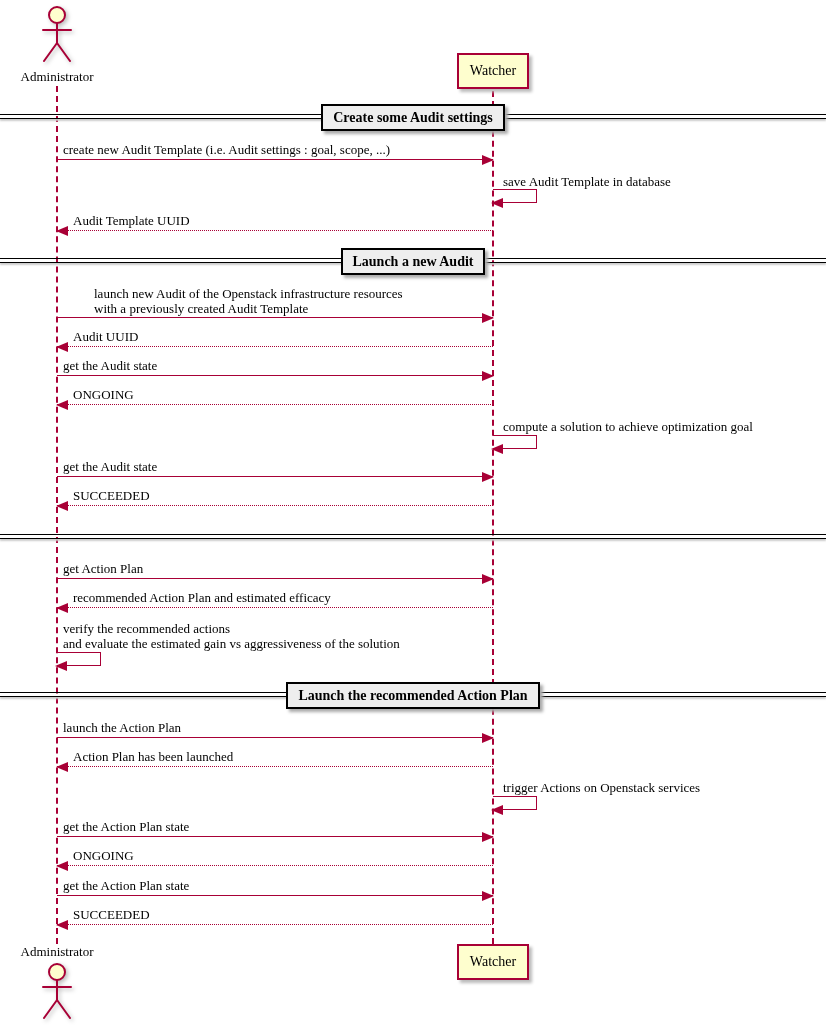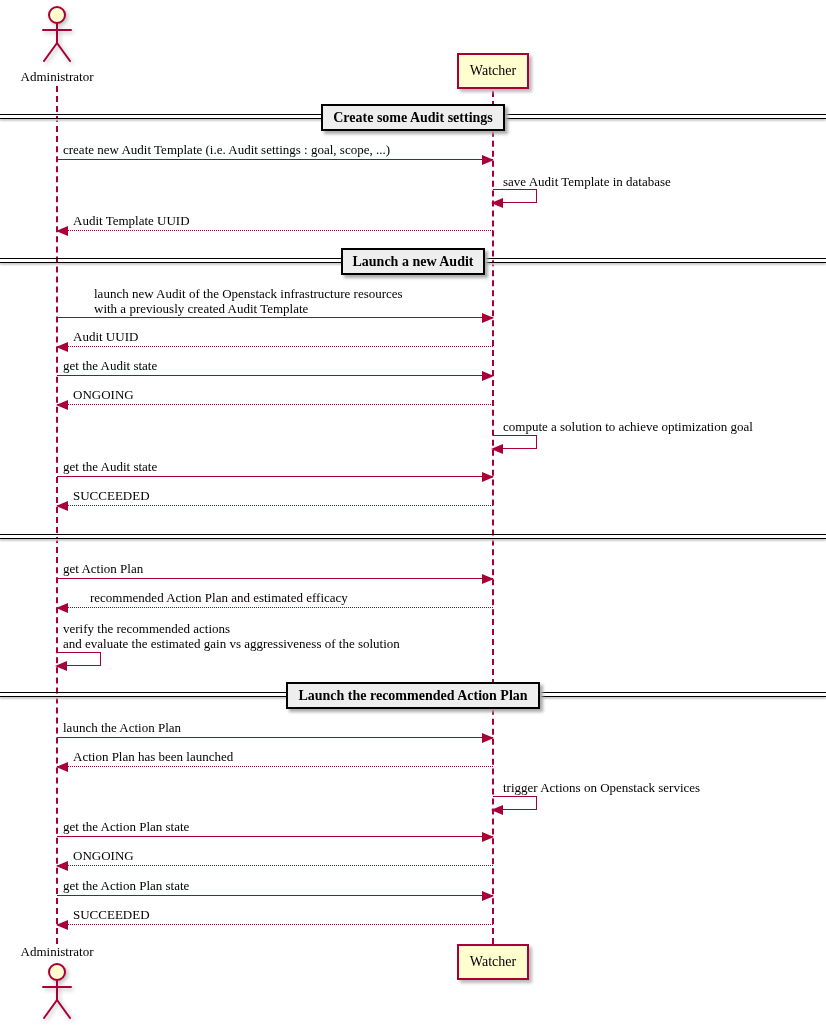--- a/index.html
+++ b/index.html
@@ -161,21 +161,21 @@
   <div class="divider" style="top:524px;">
     <div class="divider-lines"></div>
   </div>
 
   <div>
     <div class="msg-text" style="left:63px;top:561px;">get Action Plan</div>
     <div class="line solid to-right" style="top:578px;"></div>
   </div>
 
   <div>
-    <div class="msg-text" style="left:73px;top:590px;margin-left:17px;">recommended Action Plan and estimated efficacy</div>
+    <div class="msg-text" style="left:73px;top:590px;">recommended Action Plan and estimated efficacy</div>
     <div class="line dotted to-left" style="top:607px;"></div>
   </div>
 
   <div>
     <div class="msg-text" style="left:63px;top:621px;">verify the recommended actions
 and evaluate the estimated gain vs aggressiveness of the solution</div>
     <div class="self-loop" style="left:57px;top:652px;"></div>
   </div>
 
   <div class="divider" style="top:682px;text-align:center;">

